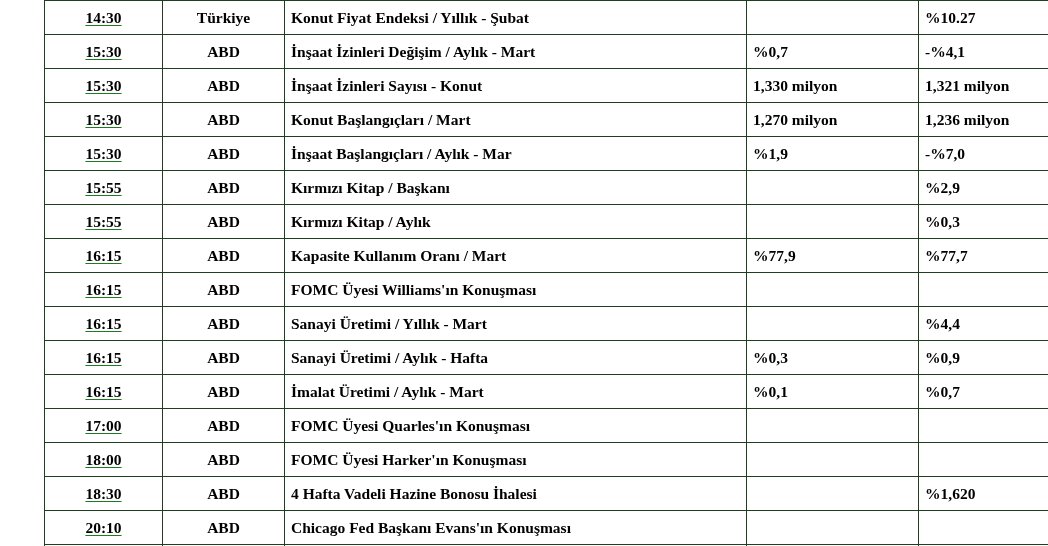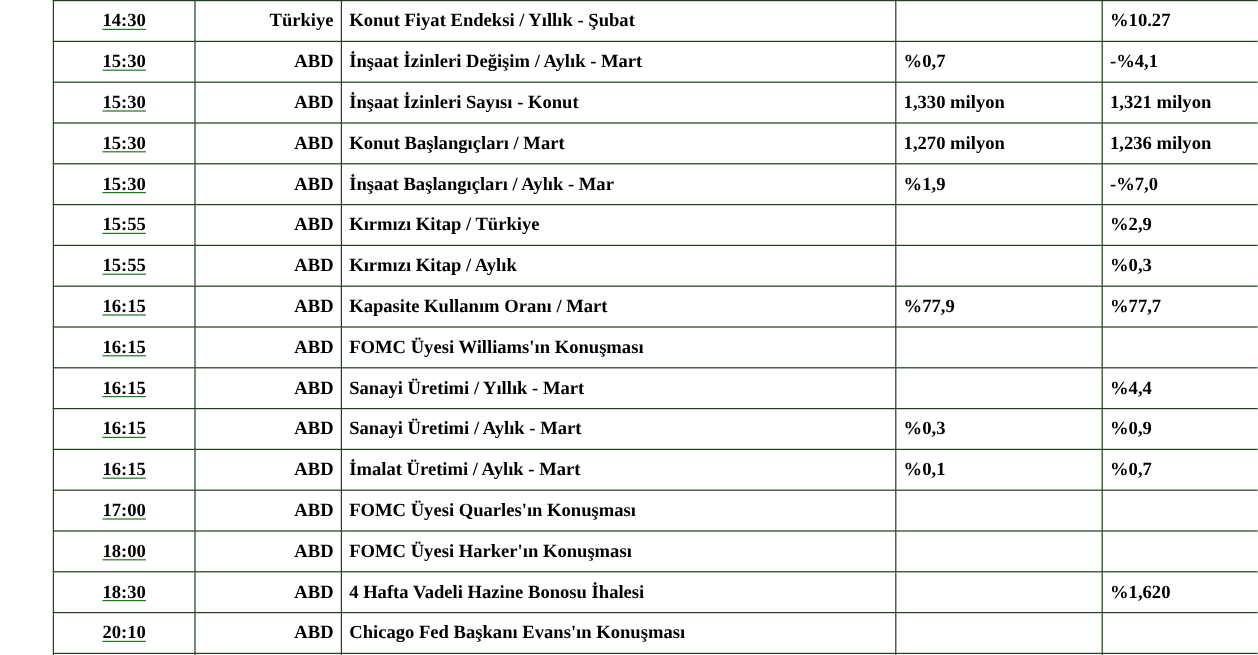--- a/index.html
+++ b/index.html
@@ -47,21 +47,21 @@
   td.time {
     text-align: center;
     font-weight: bold;
     font-size: 15px;
     font-family: "Liberation Serif", serif;
     text-decoration: underline;
     text-decoration-color: #1e7a1e;
     text-underline-offset: 2px;
   }
   td.country {
-    text-align: right;
+    text-align: center;
     font-weight: bold;
     font-size: 15px;
   }
   td.event {
     text-align: left;
     font-weight: bold;
     font-size: 15.5px;
     padding-left: 9px;
   }
   td.num {
@@ -114,21 +114,21 @@
       <tr>
         <td class="time">15:30</td>
         <td class="country">ABD</td>
         <td class="event">İnşaat Başlangıçları / Aylık - Mar</td>
         <td class="num">%1,9</td>
         <td class="num">-%7,0</td>
       </tr>
       <tr>
         <td class="time">15:55</td>
         <td class="country">ABD</td>
-        <td class="event">Kırmızı Kitap  / Türkiye</td>
+        <td class="event">Kırmızı Kitap  / Başkanı</td>
         <td class="num"></td>
         <td class="num">%2,9</td>
       </tr>
       <tr>
         <td class="time">15:55</td>
         <td class="country">ABD</td>
         <td class="event">Kırmızı Kitap / Aylık</td>
         <td class="num"></td>
         <td class="num">%0,3</td>
       </tr>
@@ -149,21 +149,21 @@
       <tr>
         <td class="time">16:15</td>
         <td class="country">ABD</td>
         <td class="event">Sanayi Üretimi / Yıllık - Mart</td>
         <td class="num"></td>
         <td class="num">%4,4</td>
       </tr>
       <tr>
         <td class="time">16:15</td>
         <td class="country">ABD</td>
-        <td class="event">Sanayi Üretimi / Aylık - Mart</td>
+        <td class="event">Sanayi Üretimi / Aylık - Hafta</td>
         <td class="num">%0,3</td>
         <td class="num">%0,9</td>
       </tr>
       <tr>
         <td class="time">16:15</td>
         <td class="country">ABD</td>
         <td class="event">İmalat Üretimi / Aylık - Mart</td>
         <td class="num">%0,1</td>
         <td class="num">%0,7</td>
       </tr>

